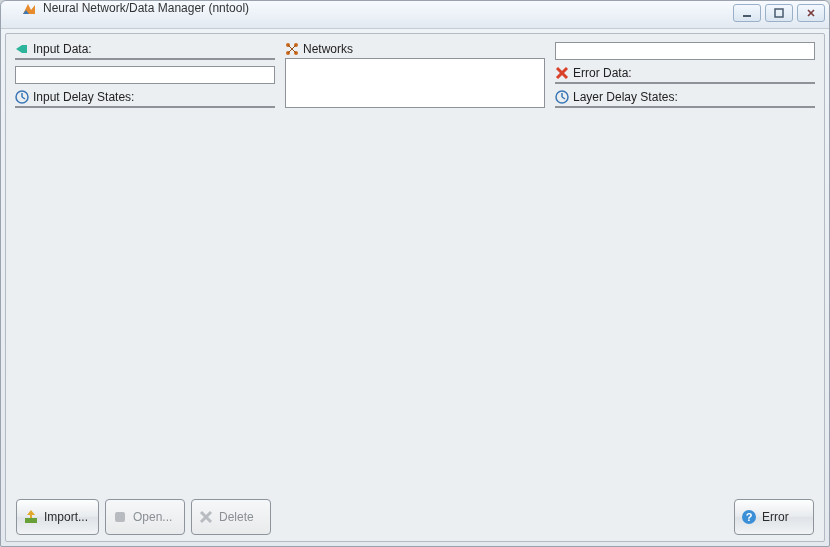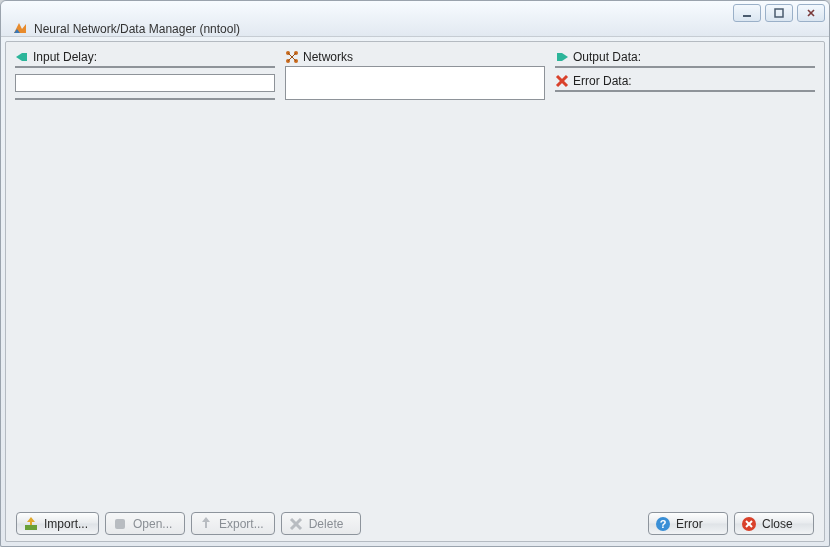--- a/index.html
+++ b/index.html
@@ -16,24 +16,24 @@
     width: 830px;
     height: 547px;
     background: linear-gradient(#eef3f8,#e4e9ef);
     border: 1px solid #9aa3ad;
     border-radius: 6px 6px 2px 2px;
     box-shadow: 0 0 4px rgba(0,0,0,.2);
     display: flex;
     flex-direction: column;
   }
   .titlebar {
-    height: 36px;
-    display: flex;
-    align-items: flex-end;
-    padding: 0 11px;
+    height: 28px;
+    display: flex;
+    align-items: flex-start;
+    padding: 0 20px;
     background: linear-gradient(#f7fbff,#e2e9f1);
     border-bottom: 1px solid #c6ccd3;
     border-radius: 6px 6px 0 0;
     position: relative;
   }
   .titlebar .appicon {
     width: 16px; height: 16px; margin-right: 6px;
   }
   .titlebar .title {
     color: #333;
@@ -102,21 +102,21 @@
   .icon { width:14px; height:14px; display:inline-block; }
 
   .toolbar {
     margin-top: 8px;
     display:flex;
     align-items:center;
     gap: 6px;
   }
   .toolbar .spacer { flex:1; }
   .btn {
-    height: 23px;
+    height: 36px;
     min-width: 80px;
     padding: 0 10px 0 6px;
     border: 1px solid #8d949c;
     border-radius: 4px;
     background: linear-gradient(#fdfefe,#e8ebee 48%,#dfe3e7 52%,#f1f3f5);
     display:flex; align-items:center; gap:5px;
     color:#2b2b2b;
     cursor: pointer;
   }
   .btn.disabled {
@@ -163,21 +163,21 @@
     <div class="grid">
 
       <div class="panel input-data">
         <div class="panel-label">
           <span class="icon">
             <svg viewBox="0 0 14 14">
                 <rect x="7" y="3" width="5" height="8" fill="#2cb59a"></rect>
                 <polygon points="1,7 7,3 7,11" fill="#2cb59a"></polygon>
               </svg>
           </span>
-          <span>Input Delay:</span>
+          <span>Input Data:</span>
         </div>
         <div class="listbox"></div>
       </div>
 
       <div class="panel networks">
         <div class="panel-label">
           <span class="icon">
             <svg viewBox="0 0 14 14">
                 <circle cx="3" cy="3" r="2" fill="#c96a1d"></circle>
                 <circle cx="11" cy="3" r="2" fill="#c96a1d"></circle>
@@ -186,29 +186,20 @@
                 <line x1="3" y1="3" x2="11" y2="11" stroke="#9b4e12" stroke-width="1"></line>
                 <line x1="11" y1="3" x2="3" y2="11" stroke="#9b4e12" stroke-width="1"></line>
               </svg>
           </span>
           <span>Networks</span>
         </div>
         <div class="listbox"></div>
       </div>
 
       <div class="panel output-data">
-        <div class="panel-label">
-          <span class="icon">
-            <svg viewBox="0 0 14 14">
-                <rect x="2" y="3" width="5" height="8" fill="#2cb59a"></rect>
-                <polygon points="7,3 13,7 7,11" fill="#2cb59a"></polygon>
-              </svg>
-          </span>
-          <span>Output Data:</span>
-        </div>
         <div class="listbox"></div>
       </div>
 
       <div class="panel target-data">
         <div class="listbox"></div>
       </div>
 
       <div class="panel error-data">
         <div class="panel-label">
           <span class="icon">
@@ -216,23 +207,46 @@
                 <line x1="2" y1="2" x2="12" y2="12" stroke="#d9412b" stroke-width="3"></line>
                 <line x1="12" y1="2" x2="2" y2="12" stroke="#d9412b" stroke-width="3"></line>
               </svg>
           </span>
           <span>Error Data:</span>
         </div>
         <div class="listbox"></div>
       </div>
 
       <div class="panel input-delay">
-        <div class="listbox"></div>
-      </div>
-
+        <div class="panel-label">
+          <span class="icon">
+            <svg viewBox="0 0 14 14">
+                <circle cx="7" cy="7" r="6" fill="none" stroke="#3a77b5" stroke-width="1.5"></circle>
+                <line x1="7" y1="7" x2="7" y2="3" stroke="#3a77b5" stroke-width="1.5"></line>
+                <line x1="7" y1="7" x2="10" y2="9" stroke="#3a77b5" stroke-width="1.5"></line>
+              </svg>
+          </span>
+          <span>Input Delay States:</span>
+        </div>
+        <div class="listbox"></div>
+      </div>
+
+      <div class="panel layer-delay">
+        <div class="panel-label">
+          <span class="icon">
+            <svg viewBox="0 0 14 14">
+                <circle cx="7" cy="7" r="6" fill="none" stroke="#3a77b5" stroke-width="1.5"></circle>
+                <line x1="7" y1="7" x2="7" y2="3" stroke="#3a77b5" stroke-width="1.5"></line>
+                <line x1="7" y1="7" x2="10" y2="9" stroke="#3a77b5" stroke-width="1.5"></line>
+              </svg>
+          </span>
+          <span>Layer Delay States:</span>
+        </div>
+        <div class="listbox"></div>
+      </div>
 
     </div>
 
     <div class="toolbar">
       <div class="btn">
         <span class="bicon">
           <svg viewBox="0 0 16 16">
               <rect x="2" y="9" width="12" height="5" fill="#6aa038"></rect>
               <polygon points="8,1 12,6 9,6 9,9 7,9 7,6 4,6" fill="#e0a82c"></polygon>
             </svg>
@@ -243,51 +257,33 @@
         <span class="bicon">
           <svg viewBox="0 0 16 16">
               <rect x="3" y="3" width="10" height="10" rx="2" fill="#b8bcc1"></rect>
             </svg>
         </span>
         <span>Open...</span>
       </div>
       <div class="btn disabled">
         <span class="bicon">
           <svg viewBox="0 0 16 16">
-              <polygon points="8,1 12,6 9,6 9,12 7,12 7,6 4,6" fill="#b8bcc1"></polygon>
-            </svg>
-        </span>
-        <span>Export...</span>
-      </div>
-      <div class="btn disabled">
-        <span class="bicon">
-          <svg viewBox="0 0 16 16">
               <line x1="3" y1="3" x2="13" y2="13" stroke="#b8bcc1" stroke-width="3"></line>
               <line x1="13" y1="3" x2="3" y2="13" stroke="#b8bcc1" stroke-width="3"></line>
             </svg>
         </span>
         <span>Delete</span>
       </div>
 
       <div class="spacer"></div>
 
       <div class="btn">
         <span class="bicon">
           <svg viewBox="0 0 16 16">
               <circle cx="8" cy="8" r="7" fill="#3a8fd6"></circle>
               <text x="8" y="12" text-anchor="middle" font-size="11" font-weight="bold" fill="#fff">?</text>
             </svg>
         </span>
         <span>Error</span>
-      </div>
-      <div class="btn">
-        <span class="bicon">
-          <svg viewBox="0 0 16 16">
-              <circle cx="8" cy="8" r="7" fill="#d9412b"></circle>
-              <line x1="5" y1="5" x2="11" y2="11" stroke="#fff" stroke-width="2"></line>
-              <line x1="11" y1="5" x2="5" y2="11" stroke="#fff" stroke-width="2"></line>
-            </svg>
-        </span>
-        <span>Close</span>
       </div>
     </div>
   </div>
 </div>
 
 </body></html>

